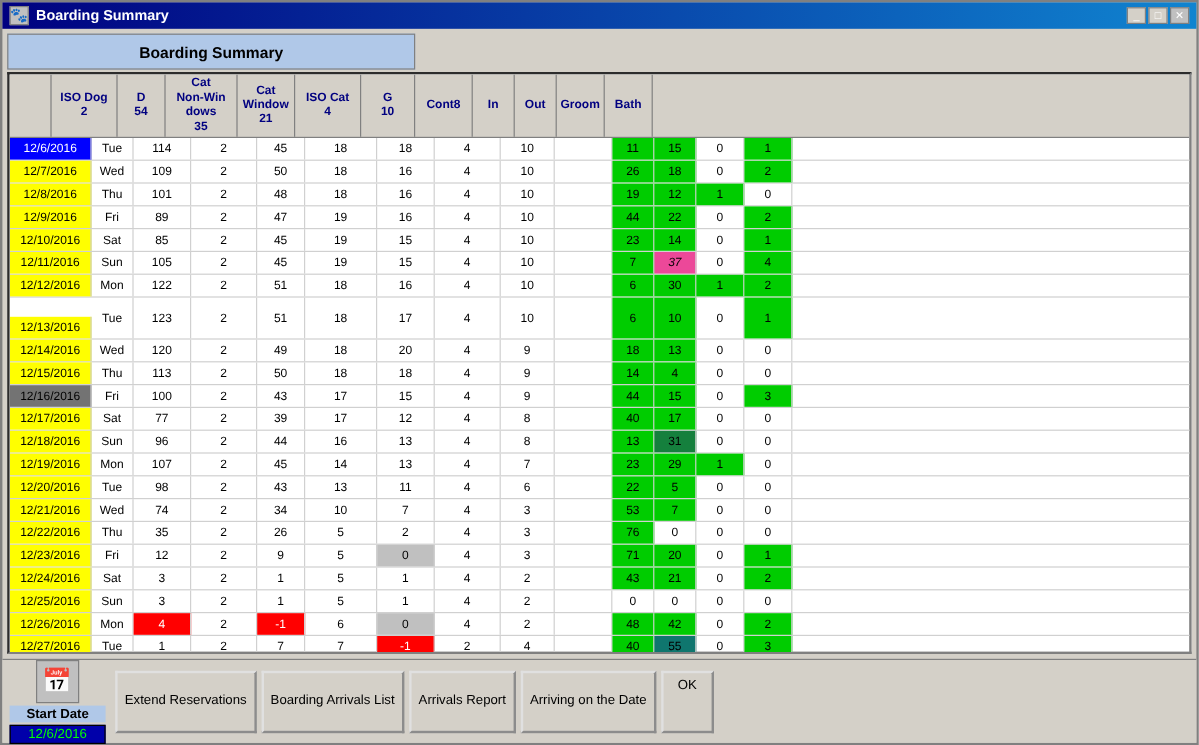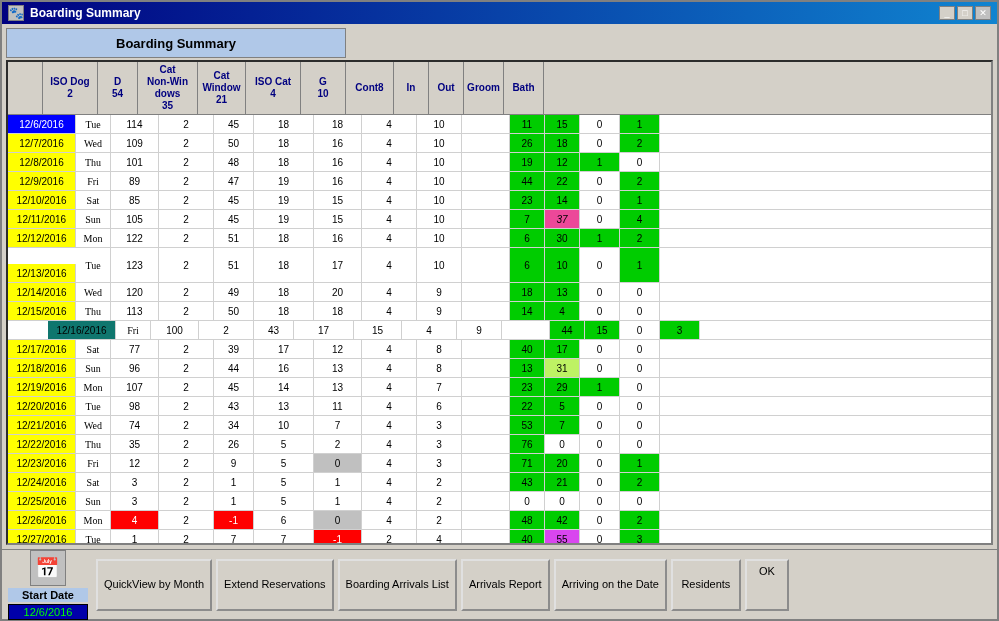--- a/index.html
+++ b/index.html
@@ -26,21 +26,21 @@
     .col-header { border-right: 1px solid #808080; padding: 2px 2px; text-align: center; font-weight: bold; font-size: 10px; color: #000080; display: flex; align-items: center; justify-content: center; line-height: 1.2; }
     
     .table-body { flex: 1; overflow-y: auto; overflow-x: hidden; }
     
     .data-row { display: flex; border-bottom: 1px solid #d0d0d0; }
     
     .cell { border-right: 1px solid #d0d0d0; padding: 1px 2px; text-align: center; font-size: 10px; display: flex; align-items: center; justify-content: center; min-height: 18px; }
     
     
     .w-date { width: 68px; flex-shrink: 0; }
-    .w-dow { width: 35px; flex-shrink: 0; font-family: Liberation Serif, serif; }
+    .w-dow { width: 35px; flex-shrink: 0; }
     .w-run { width: 48px; flex-shrink: 0; }
     .w-isodog { width: 55px; flex-shrink: 0; }
     .w-d { width: 40px; flex-shrink: 0; }
     .w-catnonwin { width: 60px; flex-shrink: 0; }
     .w-catwin { width: 48px; flex-shrink: 0; }
     .w-isocat { width: 55px; flex-shrink: 0; }
     .w-g { width: 45px; flex-shrink: 0; }
     .w-cont8 { width: 48px; flex-shrink: 0; }
     .w-in { width: 35px; flex-shrink: 0; }
     .w-out { width: 35px; flex-shrink: 0; }
@@ -253,21 +253,21 @@
             <div class="cell w-catwin">18</div>
             <div class="cell w-isocat">4</div>
             <div class="cell w-g">9</div>
             <div class="cell w-cont8"></div>
             <div class="cell w-in" style="background-color: rgb(0, 204, 0);">14</div>
             <div class="cell w-out" style="background-color: rgb(0, 204, 0);">4</div>
             <div class="cell w-groom">0</div>
             <div class="cell w-bath">0</div>
           </div>
           <div class="data-row">
-            <div class="cell w-date" style="background-color: #0f766e; margin-left: 40px;">12/16/2016</div>
+            <div class="cell w-date" style="background-color: #737373;">12/16/2016</div>
             <div class="cell w-dow">Fri</div>
             <div class="cell w-run">100</div>
             <div class="cell w-isodog">2</div>
             <div class="cell w-d">43</div>
             <div class="cell w-catnonwin">17</div>
             <div class="cell w-catwin">15</div>
             <div class="cell w-isocat">4</div>
             <div class="cell w-g">9</div>
             <div class="cell w-cont8"></div>
             <div class="cell w-in" style="background-color: rgb(0, 204, 0);">44</div>
@@ -296,21 +296,21 @@
             <div class="cell w-dow">Sun</div>
             <div class="cell w-run">96</div>
             <div class="cell w-isodog">2</div>
             <div class="cell w-d">44</div>
             <div class="cell w-catnonwin">16</div>
             <div class="cell w-catwin">13</div>
             <div class="cell w-isocat">4</div>
             <div class="cell w-g">8</div>
             <div class="cell w-cont8"></div>
             <div class="cell w-in" style="background-color: rgb(0, 204, 0);">13</div>
-            <div class="cell w-out" style="background-color: #bef264;">31</div>
+            <div class="cell w-out" style="background-color: #15803d;">31</div>
             <div class="cell w-groom">0</div>
             <div class="cell w-bath">0</div>
           </div>
           <div class="data-row">
             <div class="cell w-date" style="background-color: rgb(255, 255, 0);">12/19/2016</div>
             <div class="cell w-dow">Mon</div>
             <div class="cell w-run">107</div>
             <div class="cell w-isodog">2</div>
             <div class="cell w-d">45</div>
             <div class="cell w-catnonwin">14</div>
@@ -440,21 +440,21 @@
             <div class="cell w-dow">Tue</div>
             <div class="cell w-run">1</div>
             <div class="cell w-isodog">2</div>
             <div class="cell w-d">7</div>
             <div class="cell w-catnonwin">7</div>
             <div class="cell w-catwin" style="background-color: rgb(255, 0, 0); color: white;">-1</div>
             <div class="cell w-isocat">2</div>
             <div class="cell w-g">4</div>
             <div class="cell w-cont8"></div>
             <div class="cell w-in" style="background-color: rgb(0, 204, 0);">40</div>
-            <div class="cell w-out" style="background-color: #d946ef;">55</div>
+            <div class="cell w-out" style="background-color: #0f766e;">55</div>
             <div class="cell w-groom">0</div>
             <div class="cell w-bath" style="background-color: rgb(0, 204, 0);">3</div>
           </div>
           <div class="data-row">
             <div class="cell w-date" style="background-color: rgb(255, 255, 0);">12/28/2016</div>
             <div class="cell w-dow">Wed</div>
             <div class="cell w-run">6</div>
             <div class="cell w-isodog">2</div>
             <div class="cell w-d">15</div>
             <div class="cell w-catnonwin">9</div>
@@ -470,21 +470,19 @@
         </div>
     </div>
   </div>
 
   <div class="bottom-bar">
     <div class="start-date-box">
       <div class="start-date-icon">📅</div>
       <div class="start-date-label">Start Date</div>
       <div class="start-date-value">12/6/2016</div>
     </div>
-    <div class="bottom-btn">QuickView by Month</div>
     <div class="bottom-btn">Extend Reservations</div>
     <div class="bottom-btn">Boarding Arrivals List</div>
     <div class="bottom-btn">Arrivals Report</div>
     <div class="bottom-btn">Arriving on the Date</div>
-    <div class="bottom-btn">Residents</div>
     <div class="ok-btn">OK</div>
   </div>
 </div>
 
 </body></html>

